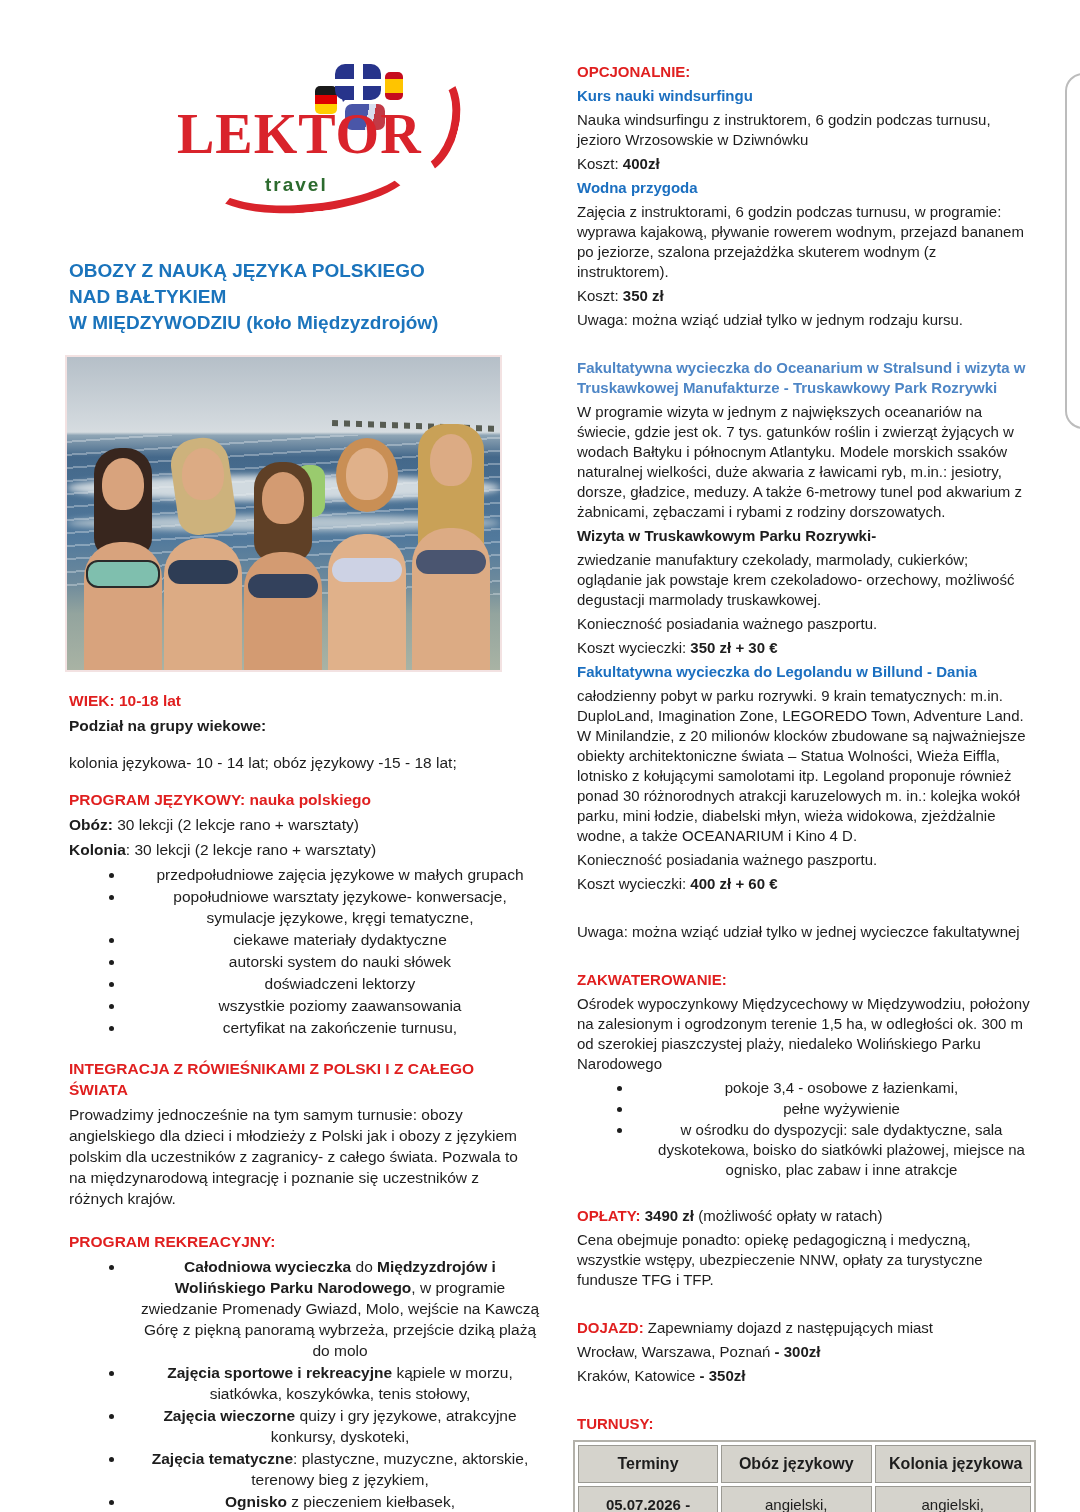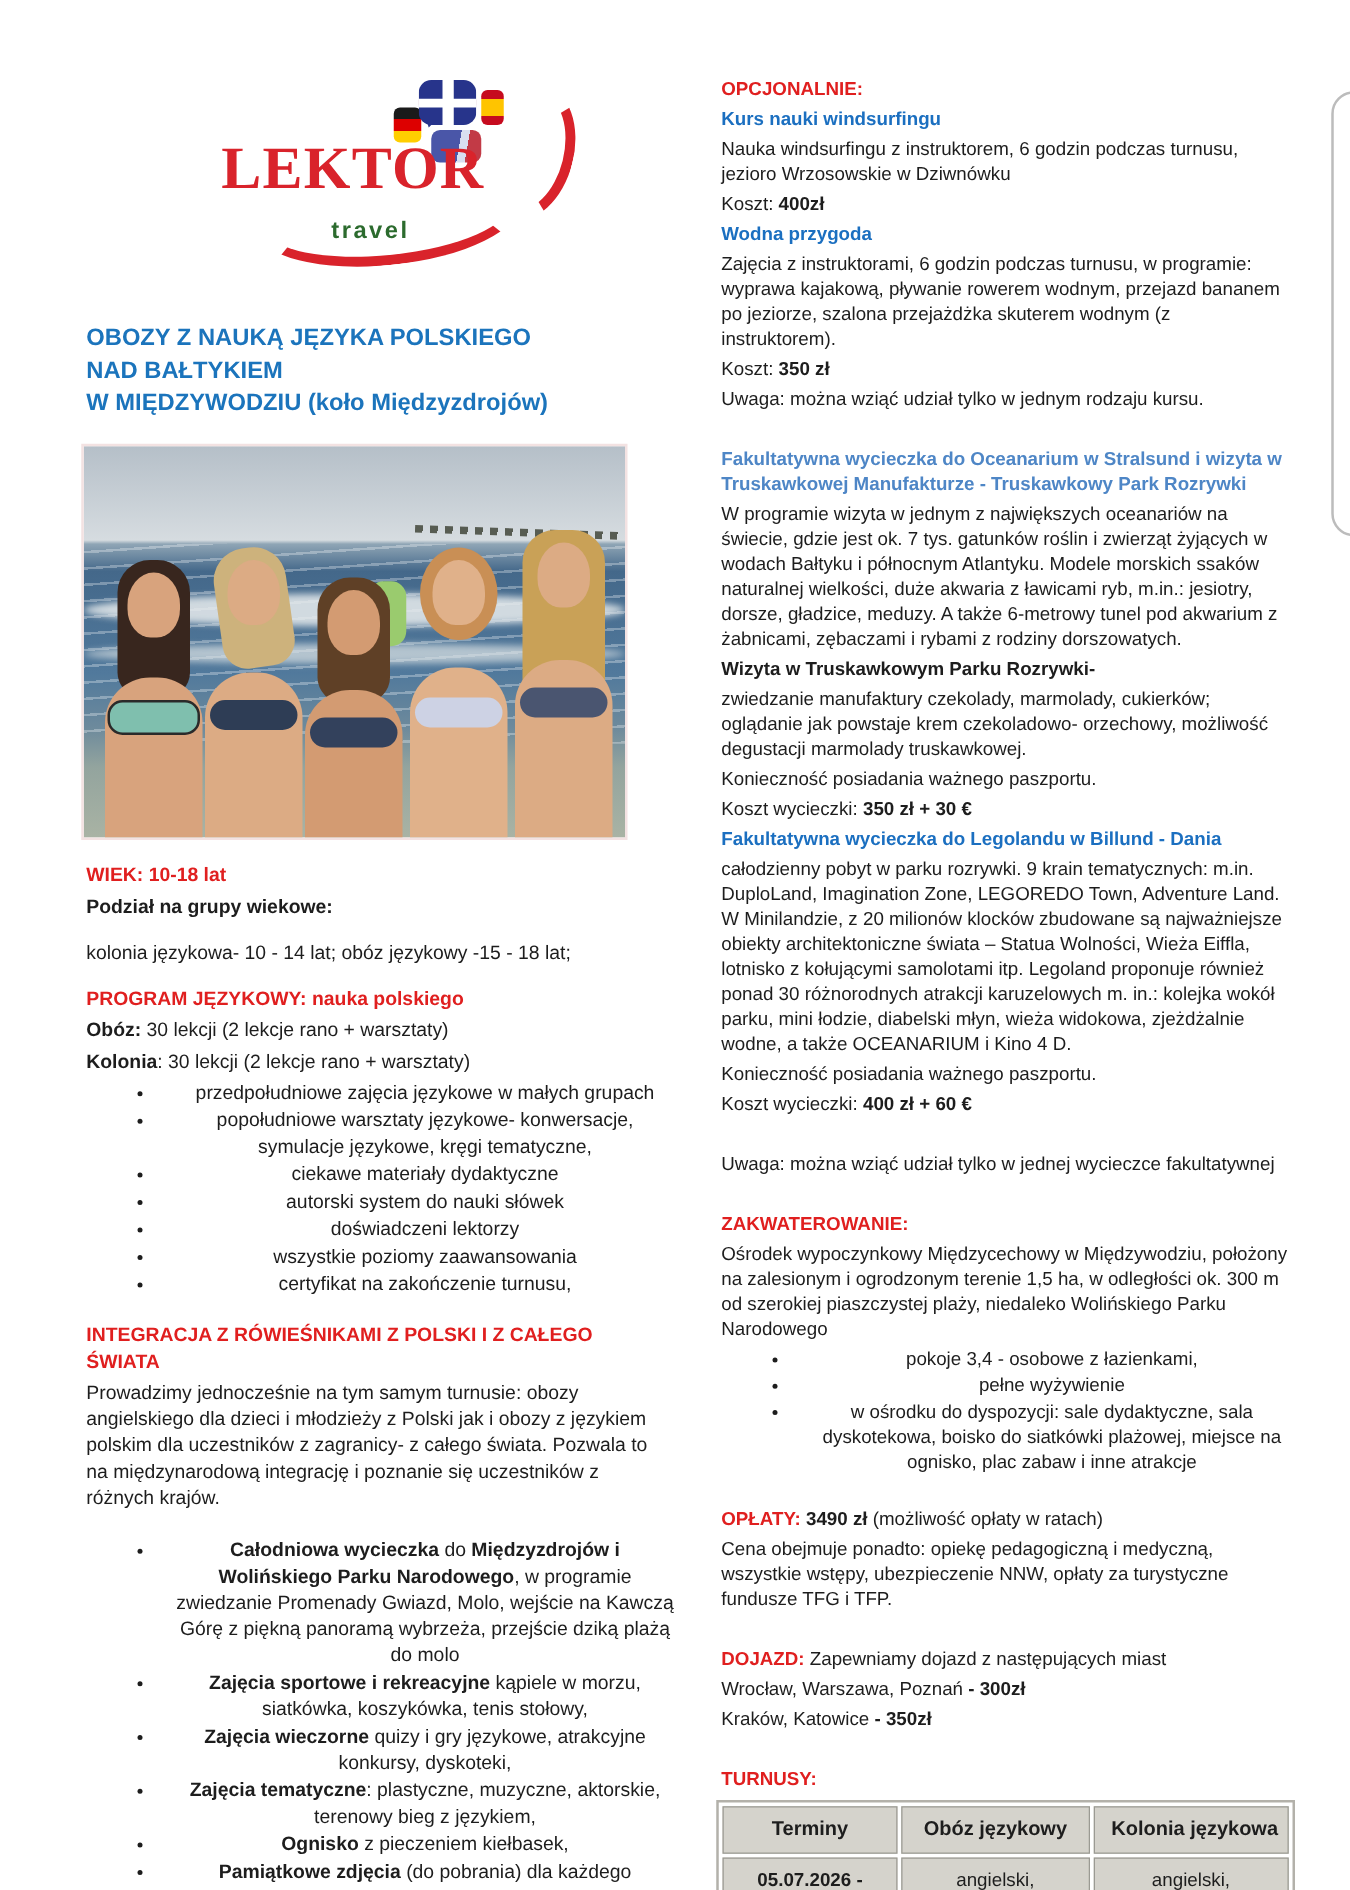--- a/index.html
+++ b/index.html
@@ -14,21 +14,21 @@
   .blue-light{color:var(--blue_light);font-weight:bold;}
   .col{position:absolute;top:58px;}
   .col-left{left:65px;width:476px;line-height:21px;}
   .col-right{left:573px;width:463px;line-height:20px;font-size:15px;}
   p,h1,h2,h3{margin:4px;padding:0;font-size:inherit;}
   .gap8{height:8px;} .gap14{height:14px;} .gap20{height:20px;}
 
   
   .logo{position:relative;margin:28px auto 0 112px;width:330px;height:128px;}
   .logo-text{position:absolute;left:0;top:38px;font-family:"Liberation Serif","DejaVu Serif",serif;
-    font-weight:bold;font-size:48px;letter-spacing:1px;color:#d9232b;}
+    font-weight:bold;font-size:56px;letter-spacing:1px;color:#d9232b;}
   .logo-sub{position:absolute;left:88px;top:88px;font-weight:bold;font-size:19px;
     letter-spacing:2px;color:#2c6b2e;}
   .swoosh{position:absolute;left:28px;top:48px;width:195px;height:62px;
     border:8px solid transparent;border-bottom-color:#d9232b;border-radius:50%;
     transform:rotate(-6deg);}
   .swoosh-tail{position:absolute;left:208px;top:-20px;width:58px;height:95px;
     border:8px solid transparent;border-right-color:#d9232b;border-radius:50%;
     transform:rotate(14deg);}
   .bubble{position:absolute;border-radius:8px;}
   .bubble-uk{left:158px;top:-22px;width:46px;height:36px;border-radius:10px;
@@ -197,20 +197,21 @@
     <li>doświadczeni lektorzy</li>
     <li>wszystkie poziomy zaawansowania</li>
     <li>certyfikat na zakończenie turnusu,</li>
   </ul>
 
   <div class="gap8"></div>
   <h2 class="red">INTEGRACJA Z RÓWIEŚNIKAMI Z POLSKI I Z CAŁEGO ŚWIATA</h2>
   <p>Prowadzimy jednocześnie na tym samym turnusie: obozy angielskiego dla dzieci i młodzieży z Polski jak i obozy z językiem polskim dla uczestników z zagranicy- z całego świata. Pozwala to na międzynarodową integrację i poznanie się uczestników z różnych krajów.</p>
 
   <div class="gap14"></div>
+  <h2 class="red">PROGRAM REKREACYJNY:</h2>
   <ul>
     <li><span class="b">Całodniowa wycieczka</span><span> do </span><span class="b">Międzyzdrojów i Wolińskiego Parku Narodowego</span><span>, w programie zwiedzanie Promenady Gwiazd, Molo,  wejście na Kawczą Górę z piękną panoramą wybrzeża, przejście dziką plażą do molo</span></li>
     <li><span class="b">Zajęcia sportowe i rekreacyjne</span><span> kąpiele w morzu, siatkówka, koszykówka, tenis stołowy,</span></li>
     <li><span class="b">Zajęcia wieczorne</span><span> quizy i gry językowe, atrakcyjne konkursy, dyskoteki,</span></li>
     <li><span class="b">Zajęcia tematyczne</span><span>: plastyczne, muzyczne, aktorskie, terenowy bieg z językiem,</span></li>
     <li><span class="b">Ognisko</span><span> z pieczeniem kiełbasek,</span></li>
     <li><span class="b">Pamiątkowe zdjęcia</span><span> (do pobrania)  dla każdego uczestnika.</span></li>
   </ul>
 </div>
 

